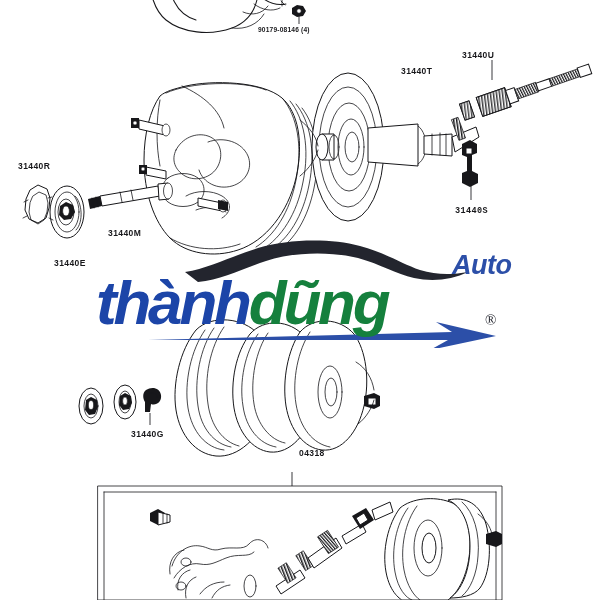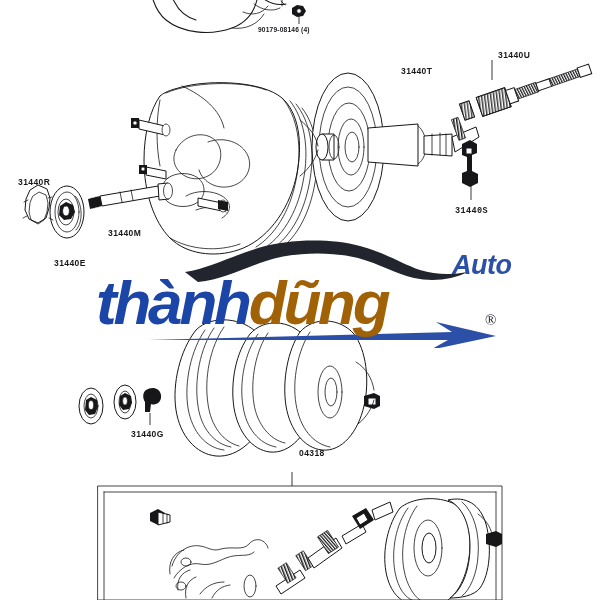--- a/index.html
+++ b/index.html
@@ -41,21 +41,21 @@
   }
   .wm-main{
     position:absolute;left:96px;top:44px;
     font-family:"Liberation Sans", sans-serif;
     font-style:italic;font-weight:700;
     font-size:62px;letter-spacing:-3.2px;
     line-height:1;
     white-space:nowrap;
   }
   .wm-a{color:#1c45a8;}
-  .wm-b{color:#a16207;}
+  .wm-b{color:#15803d;}
   .wm-reg{
     position:absolute;left:485px;top:84px;
     font-size:15px;font-weight:400;color:#23252e;
     font-family:"Liberation Serif", serif;
   }
 </style>
 </head>
 <body>
 
 <div id="stage">
@@ -332,25 +332,25 @@
       <path class="lnf" d="M462,502 C474,512 480,534 478,556 C477,574 470,590 462,596"></path>
       <path class="sol" d="M486,534 l10,-3 l6,3 l0,10 l-6,3 l-10,-3 z"></path>
       <path class="lnf" d="M478,514 C486,520 490,526 492,534"></path>
     </g>
 
   </svg>
   </div>
 
   <div class="layer">
     <div class="lbl tiny" style="left:258px;top:27px;">90179-08146 (4)</div>
-    <div class="lbl" style="left:18px;top:178px;">31440R</div>
+    <div class="lbl" style="left:18px;top:162px;">31440R</div>
     <div class="lbl" style="left:54px;top:242px;margin-top:17px;">31440E</div>
     <div class="lbl" style="left:108px;top:229px;">31440M</div>
     <div class="lbl" style="left:401px;top:67px;">31440T</div>
-    <div class="lbl" style="left:498px;top:51px;">31440U</div>
+    <div class="lbl" style="left:462px;top:51px;">31440U</div>
     <div class="lbl" style="left:455px;top:207px;font-family:Liberation Mono, monospace;">31440S</div>
     <div class="lbl" style="left:131px;top:430px;">31440G</div>
     <div class="lbl" style="left:280px;top:449px;padding-left:19px;">04318</div>
   </div>
 
   <div id="watermark">
 
     <svg width="600" height="120" viewBox="0 0 600 120" style="position:absolute;left:0;top:0;">
       <path d="M185,44 C210,40 232,28 258,20 C288,11 330,10 360,18
                C386,25 402,36 420,42 C436,47 452,47 468,44

